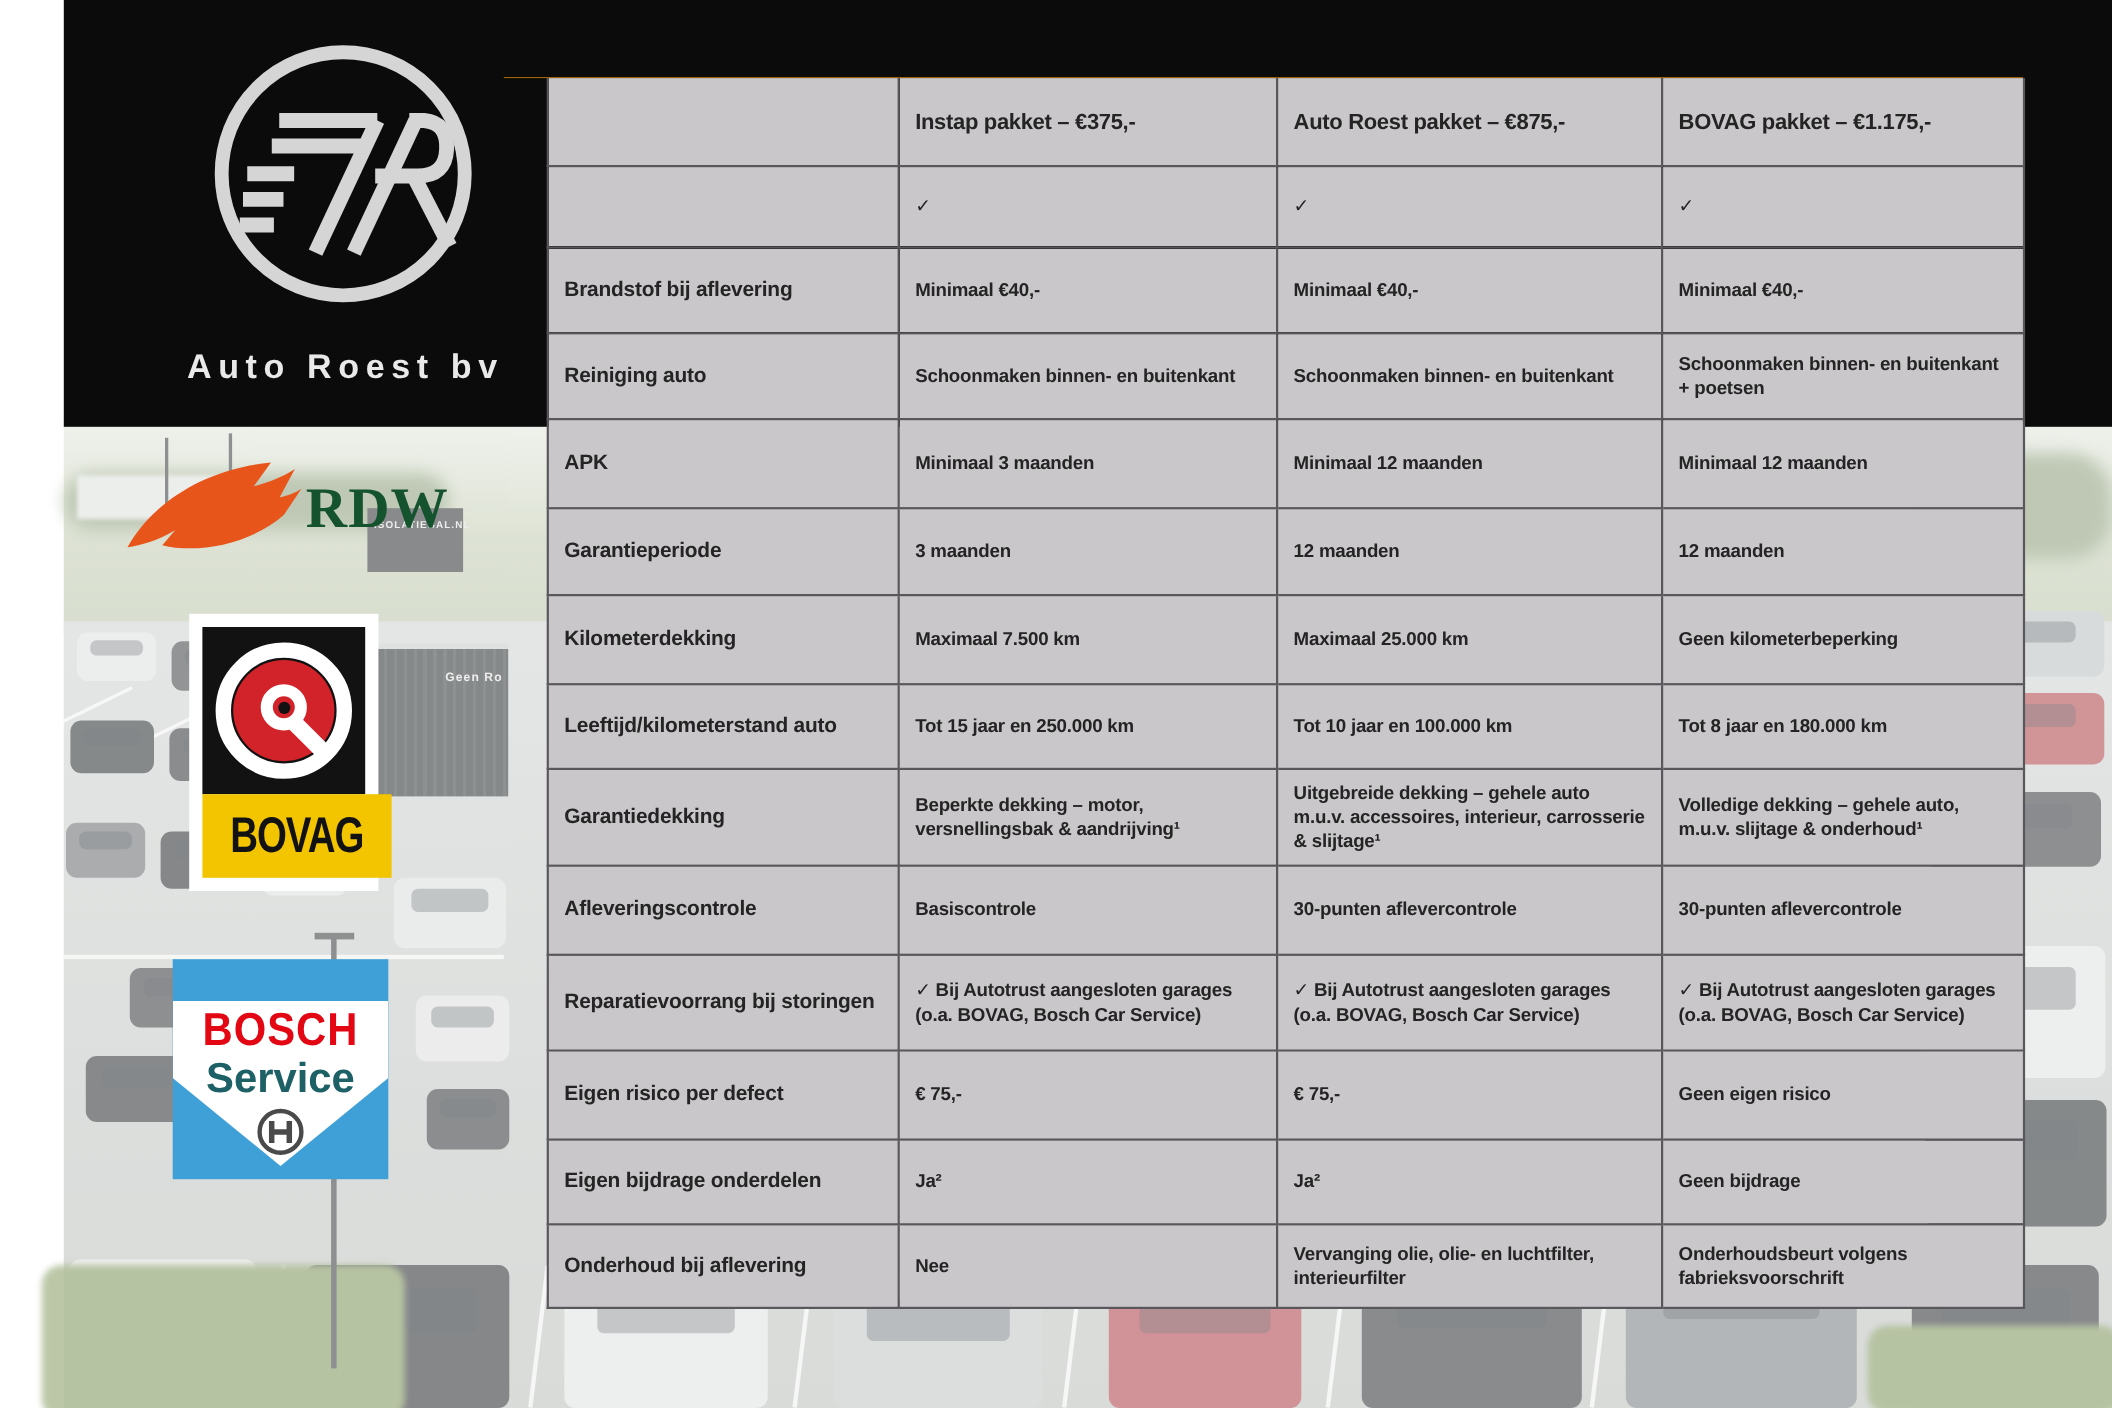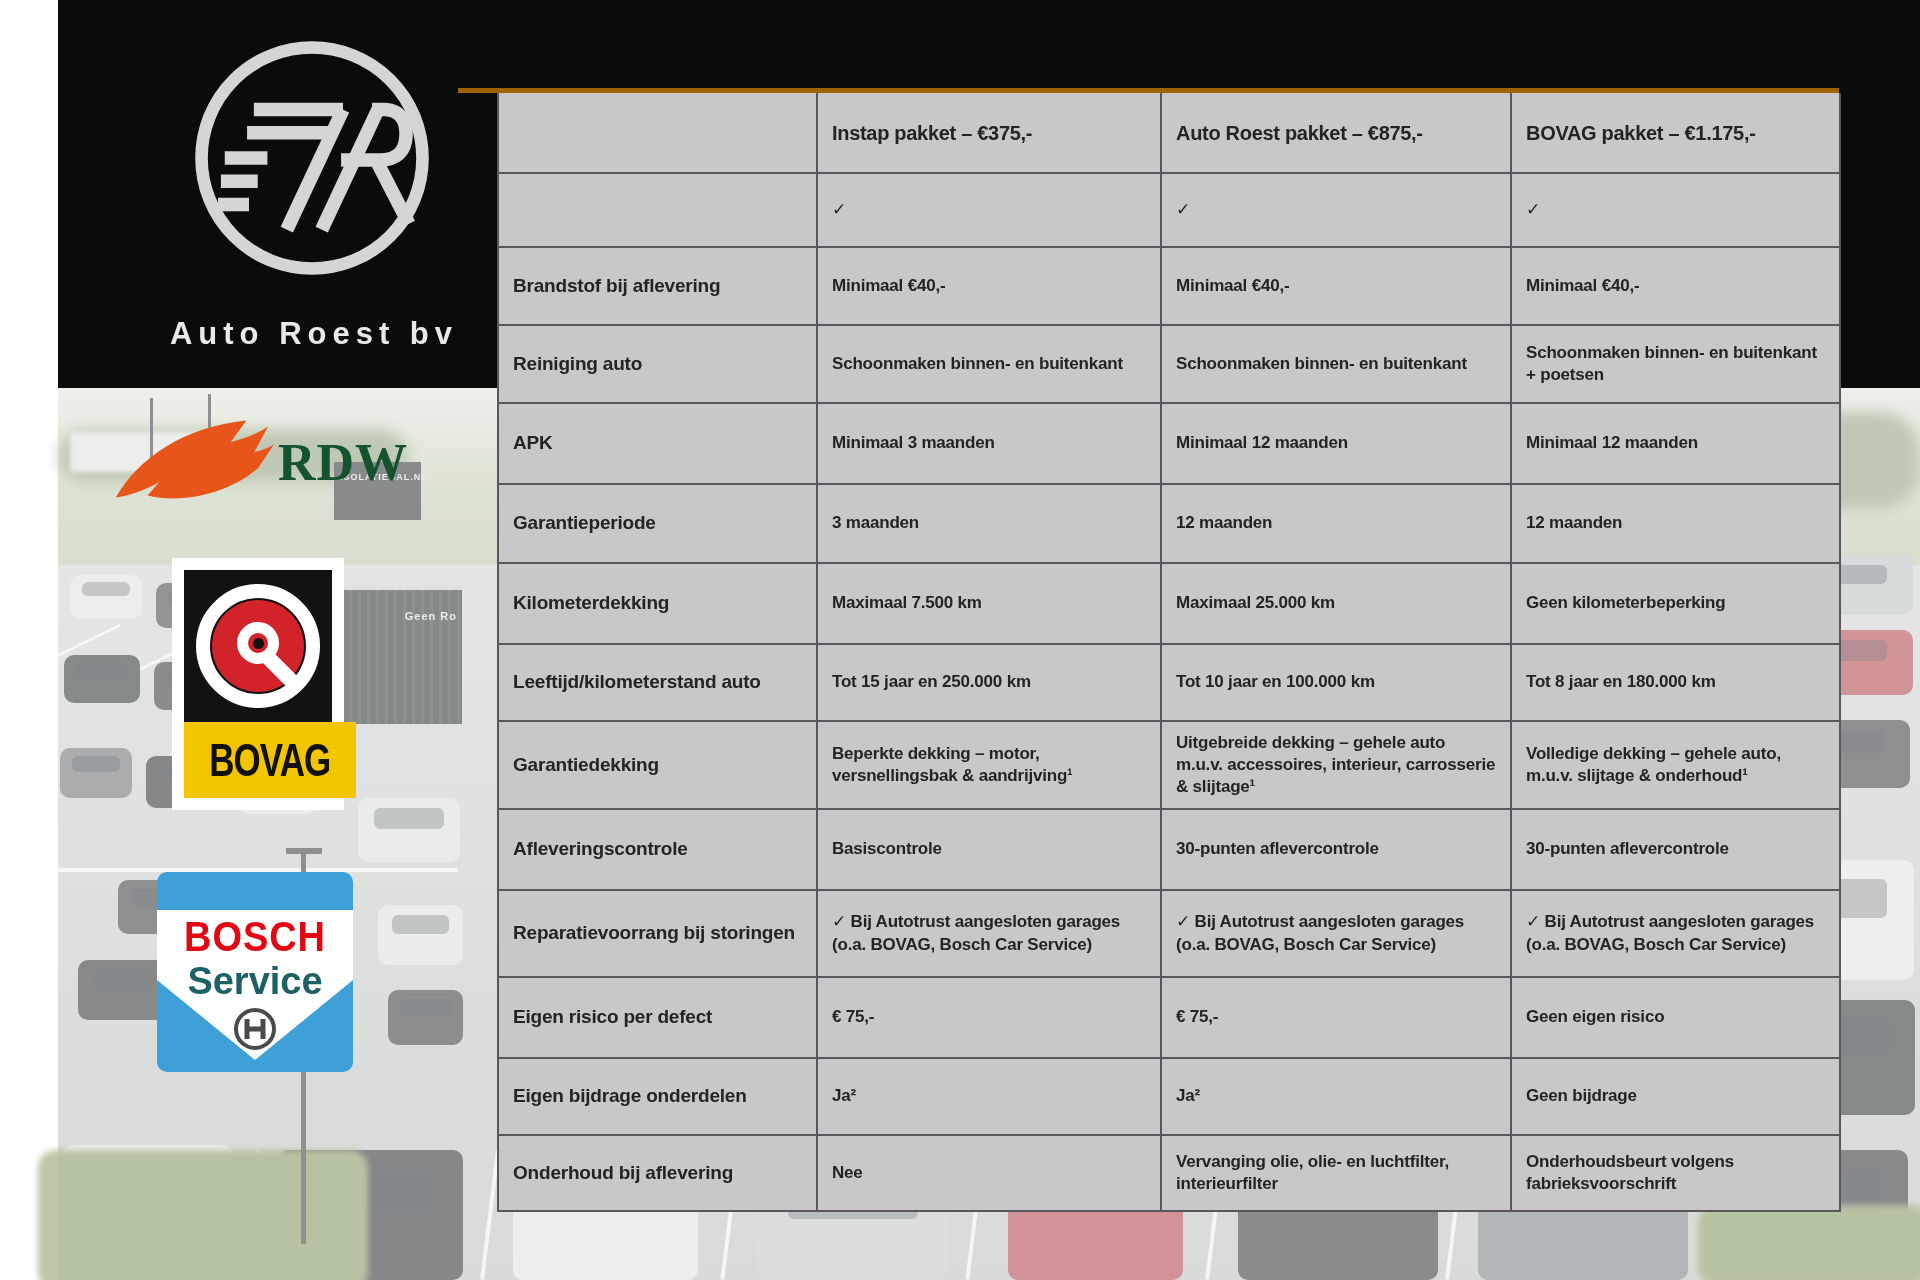--- a/index.html
+++ b/index.html
@@ -47,30 +47,30 @@
                 background:#fff;transform:rotate(-45deg);transform-origin:50% 8px;}
   .bovag-lens{position:absolute;left:50%;top:50%;width:42px;height:42px;margin:-24px 0 0 -21px;
               border:11px solid #fff;border-radius:50%;box-sizing:border-box;background:#d2232a;}
   .bovag-dot{position:absolute;left:50%;top:50%;width:11px;height:11px;margin:-8px 0 0 -5px;
              background:#121212;border-radius:50%;}
   .bovag-yellow{position:absolute;left:12px;top:164px;width:172px;height:76px;background:#f2c500;
                 display:flex;align-items:center;justify-content:center;}
   .bovag-word{font-size:38px;font-weight:800;color:#121212;letter-spacing:-1px;transform:scale(.92,1.2);}
 
   
-  .bosch{position:absolute;left:157px;top:872px;width:196px;height:200px;background:#3fa0d8;border-radius:10px;}
+  .bosch{position:absolute;left:157px;top:872px;width:196px;height:200px;background:#3fa0d8;}
   .bosch-shield{position:absolute;inset:0;background:#fff;
                 clip-path:polygon(0 19%,100% 19%,100% 54%,50% 94%,0 54%);}
   .bosch-word{position:absolute;left:0;width:100%;text-align:center;font-weight:800;}
   .bosch-red{top:42px;font-size:40px;color:#e30613;letter-spacing:1px;transform:scale(.95,1.05);}
   .bosch-teal{top:88px;font-size:38px;color:#1d6066;letter-spacing:0;}
   .bosch-emblem{position:absolute;left:50%;top:134px;margin-left:-23px;}
 
   
-  .tbl-wrap{position:absolute;left:458px;top:88px;width:1342px;border-top:5px solid #a16207;padding-left:39px;}
+  .tbl-wrap{position:absolute;left:458px;top:70px;width:1342px;border-top:1px solid #a16207;padding-left:39px;}
   table.pkt{border-collapse:collapse;table-layout:fixed;width:1342px;}
   table.pkt col:nth-child(1){width:319px;}
   table.pkt col:nth-child(2){width:344px;}
   table.pkt col:nth-child(3){width:350px;}
   table.pkt col:nth-child(4){width:329px;}
   table.pkt td,table.pkt th{background:#c9c7c9;border:2px solid #5a575c;vertical-align:middle;
       text-align:left;padding:6px 14px;color:#242424;font-weight:700;font-size:17px;
       line-height:1.3;letter-spacing:-0.2px;overflow:hidden;}
   table.pkt tr:first-child th{border-top:none;}
   table.pkt th.colhead{font-size:20px;letter-spacing:-0.3px;}

